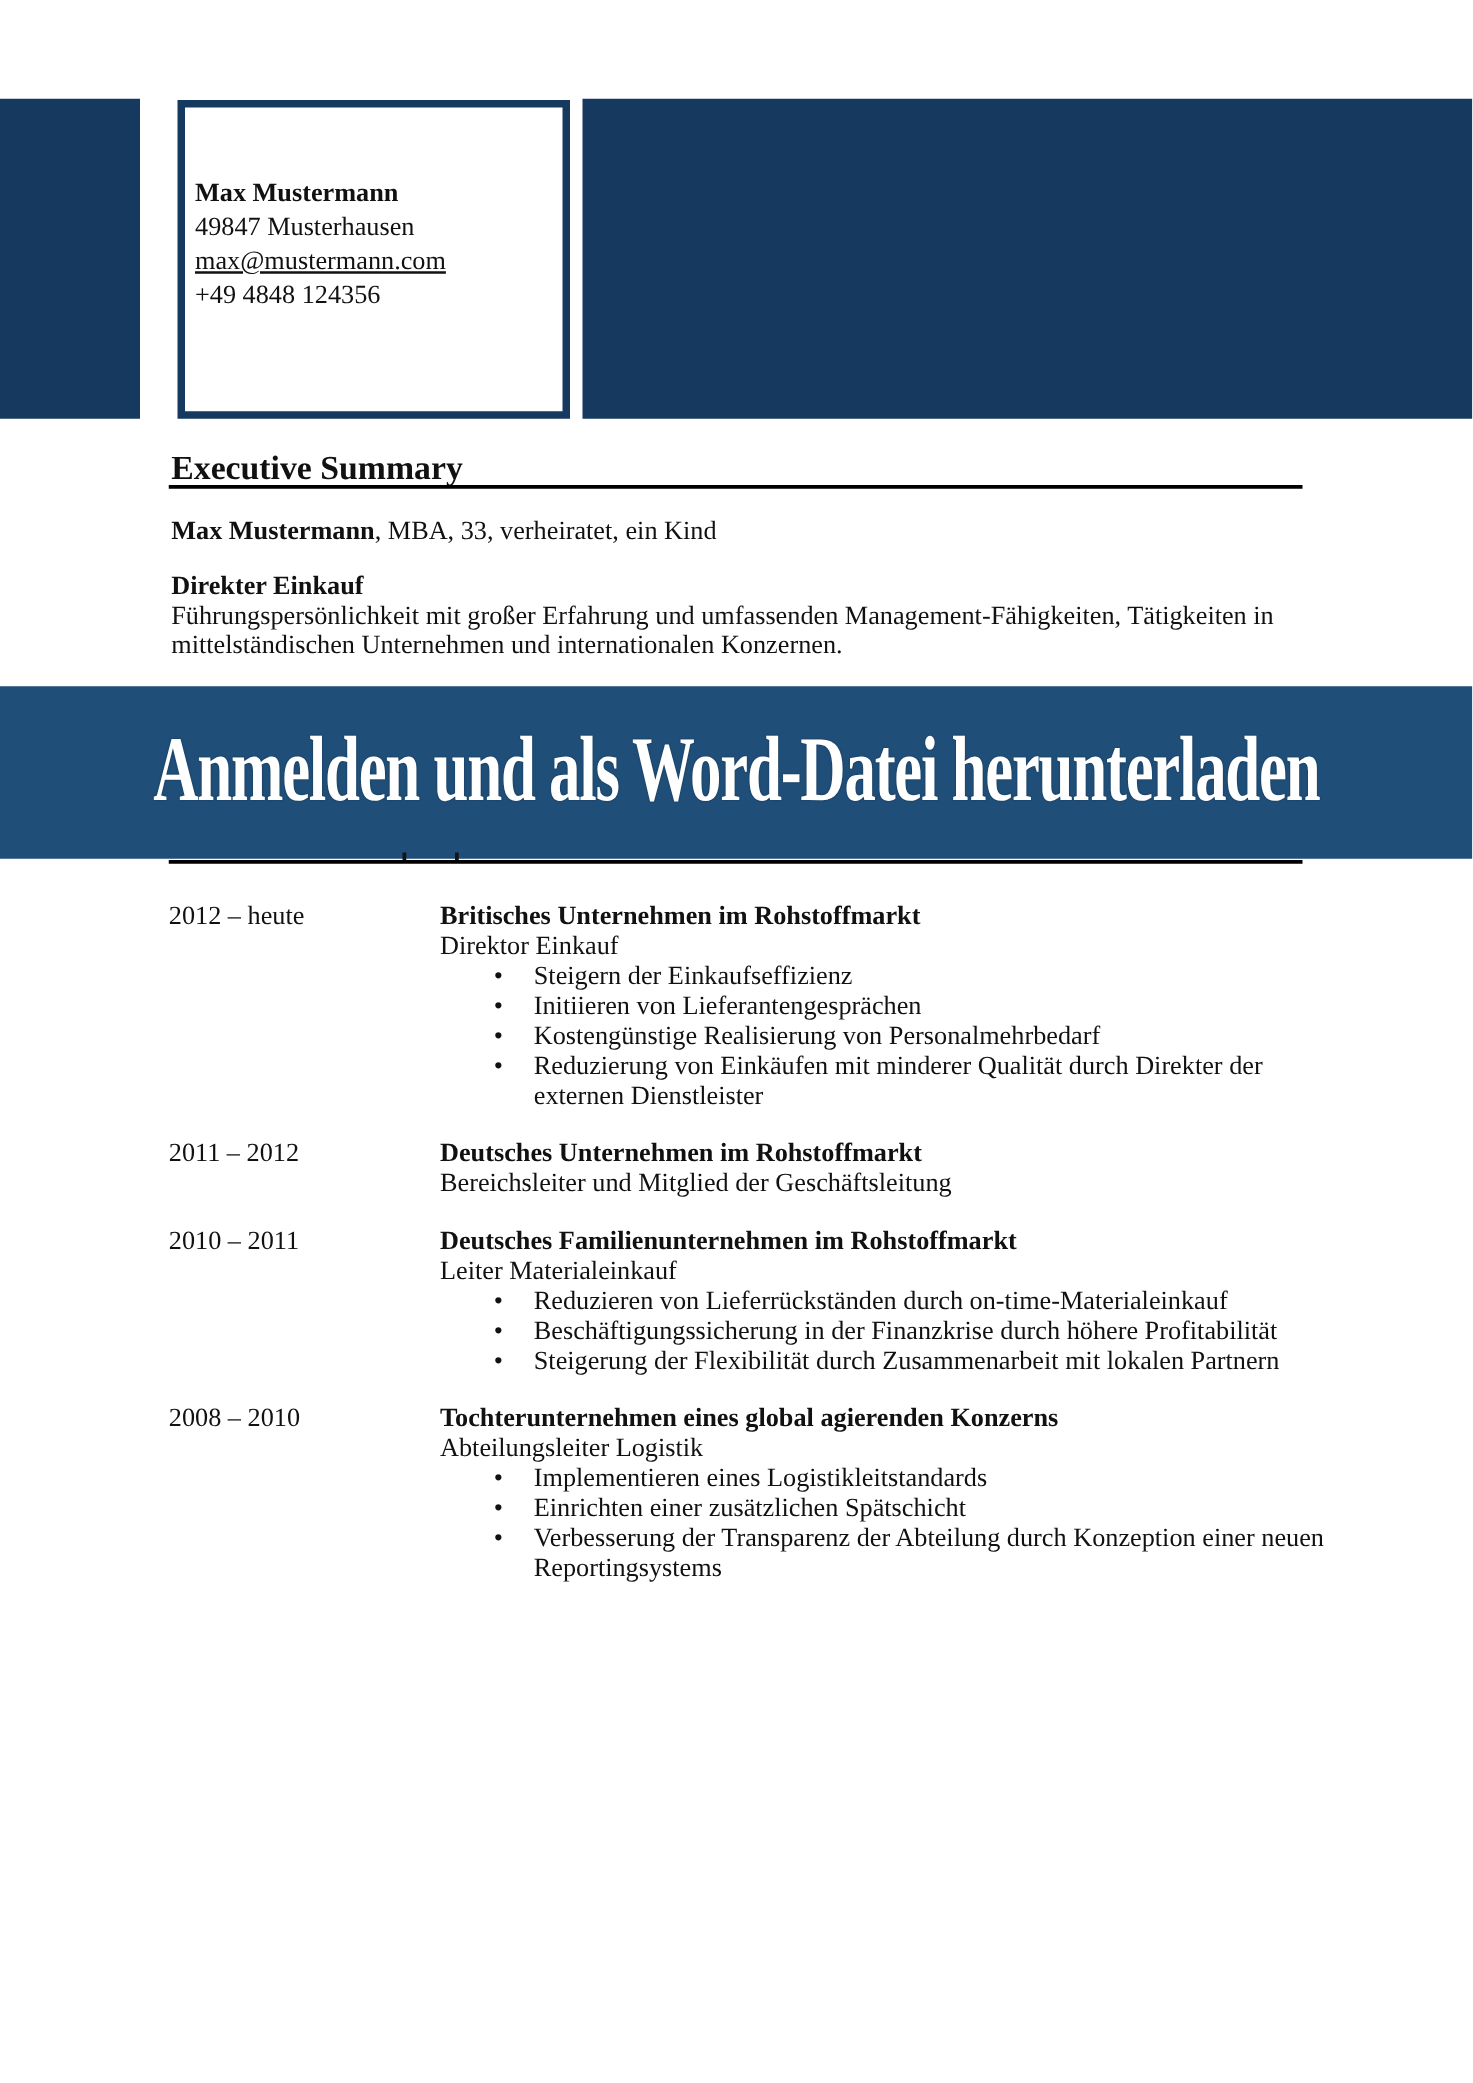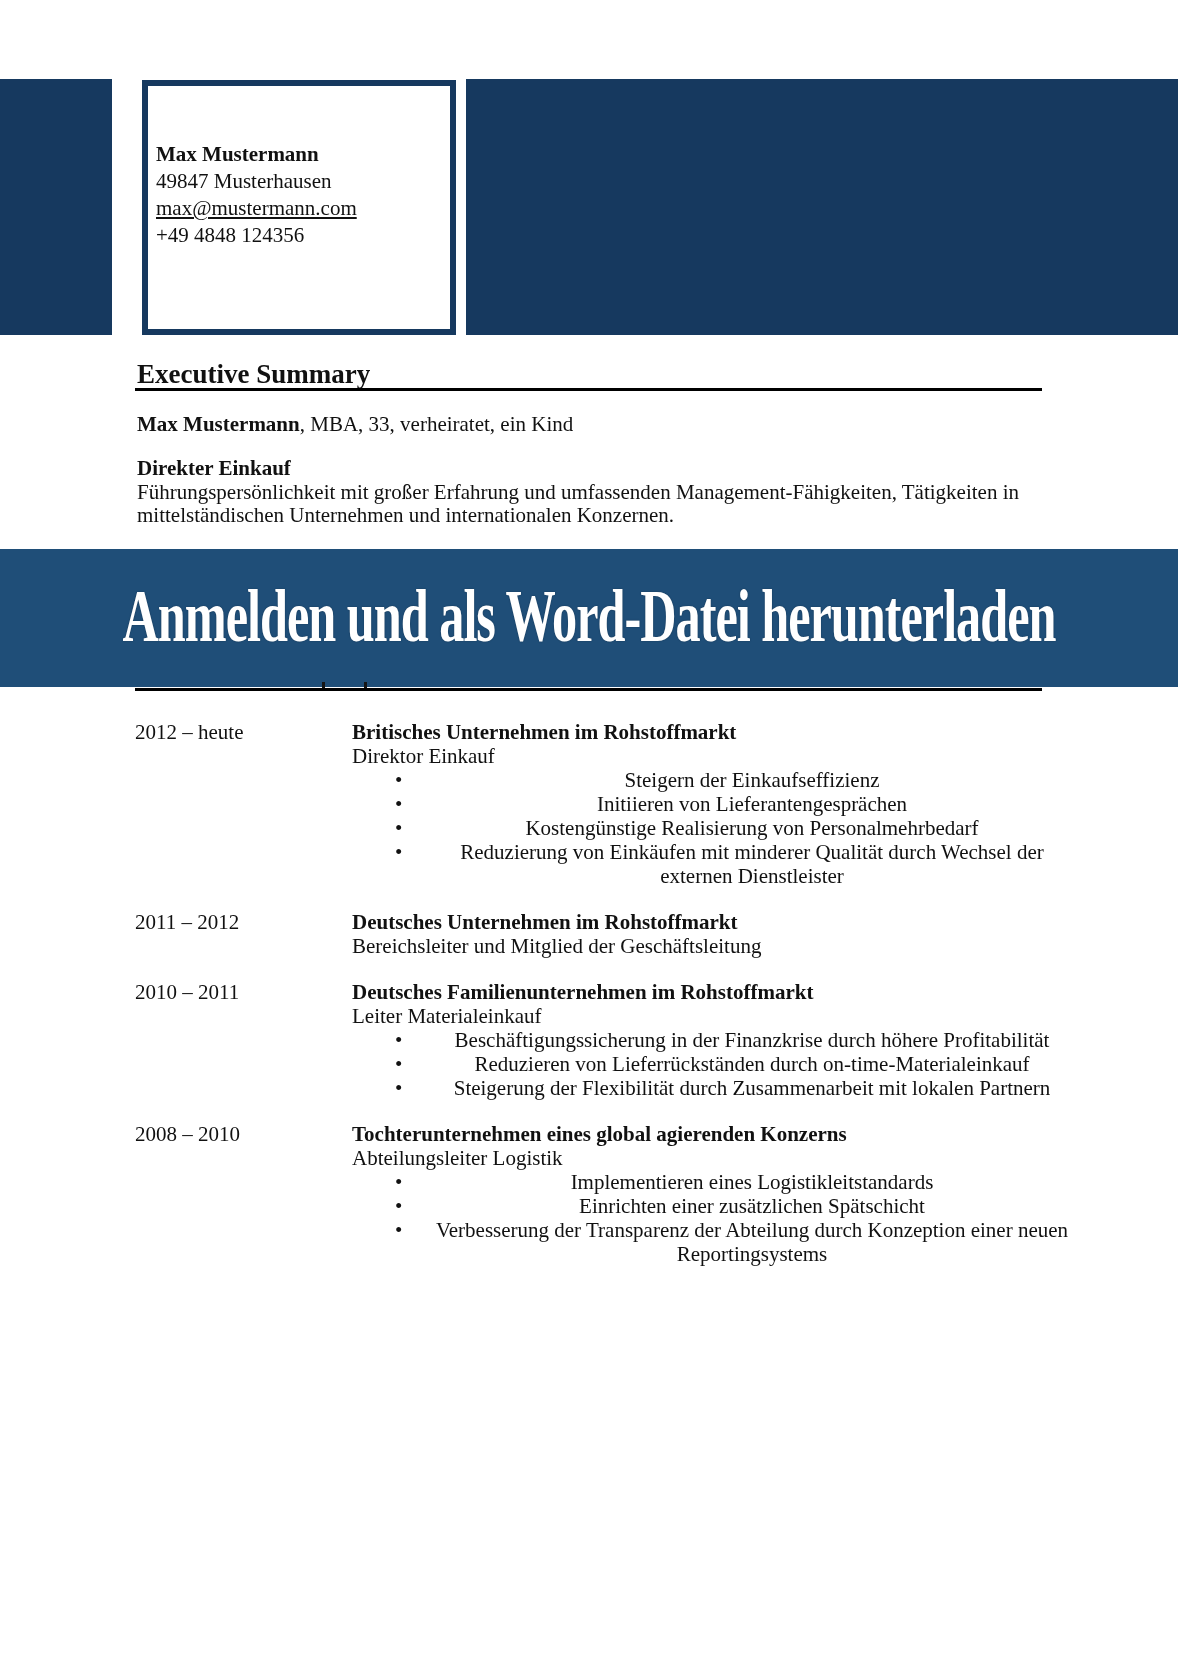--- a/index.html
+++ b/index.html
@@ -93,21 +93,21 @@
   }
   .entry-period{
     width:217px;flex:0 0 217px;
   }
   .entry-content{
     width:725px;flex:0 0 725px;
   }
   .entry-company{font-weight:bold;}
   .entry-role{}
   .bullets{
-    list-style:none;margin:0;padding:0;text-align:center;
+    list-style:none;margin:0;padding:0;
   }
   .bullets li{
     position:relative;
     padding-left:75px;
     width:650px;
     box-sizing:content-box;
   }
   .bullets li::before{
     content:"\2022";
     position:absolute;left:43px;top:0;
@@ -154,41 +154,41 @@
 
     <div class="entry">
       <div class="entry-period">2012 – heute</div>
       <div class="entry-content">
         <div class="entry-company">Britisches Unternehmen im Rohstoffmarkt</div>
         <div class="entry-role">Direktor Einkauf</div>
         <ul class="bullets">
           <li>Steigern der Einkaufseffizienz</li>
           <li>Initiieren von Lieferantengesprächen</li>
           <li>Kostengünstige Realisierung von Personalmehrbedarf</li>
-          <li>Reduzierung von Einkäufen mit minderer Qualität durch Wechsel der externen Dienstleister</li>
+          <li>Reduzierung von Einkäufen mit minderer Qualität durch Direkter der externen Dienstleister</li>
         </ul>
       </div>
     </div>
 
     <div class="entry">
       <div class="entry-period">2011 – 2012</div>
       <div class="entry-content">
         <div class="entry-company">Deutsches Unternehmen im Rohstoffmarkt</div>
         <div class="entry-role">Bereichsleiter und Mitglied der Geschäftsleitung</div>
       </div>
     </div>
 
     <div class="entry">
       <div class="entry-period">2010 – 2011</div>
       <div class="entry-content">
         <div class="entry-company">Deutsches Familienunternehmen im Rohstoffmarkt</div>
         <div class="entry-role">Leiter Materialeinkauf</div>
         <ul class="bullets">
+          <li>Reduzieren von Lieferrückständen durch on-time-Materialeinkauf</li>
           <li>Beschäftigungssicherung in der Finanzkrise durch höhere Profitabilität</li>
-          <li>Reduzieren von Lieferrückständen durch on-time-Materialeinkauf</li>
           <li>Steigerung der Flexibilität durch Zusammenarbeit mit lokalen Partnern</li>
         </ul>
       </div>
     </div>
 
     <div class="entry">
       <div class="entry-period">2008 – 2010</div>
       <div class="entry-content">
         <div class="entry-company">Tochterunternehmen eines global agierenden Konzerns</div>
         <div class="entry-role">Abteilungsleiter Logistik</div>

